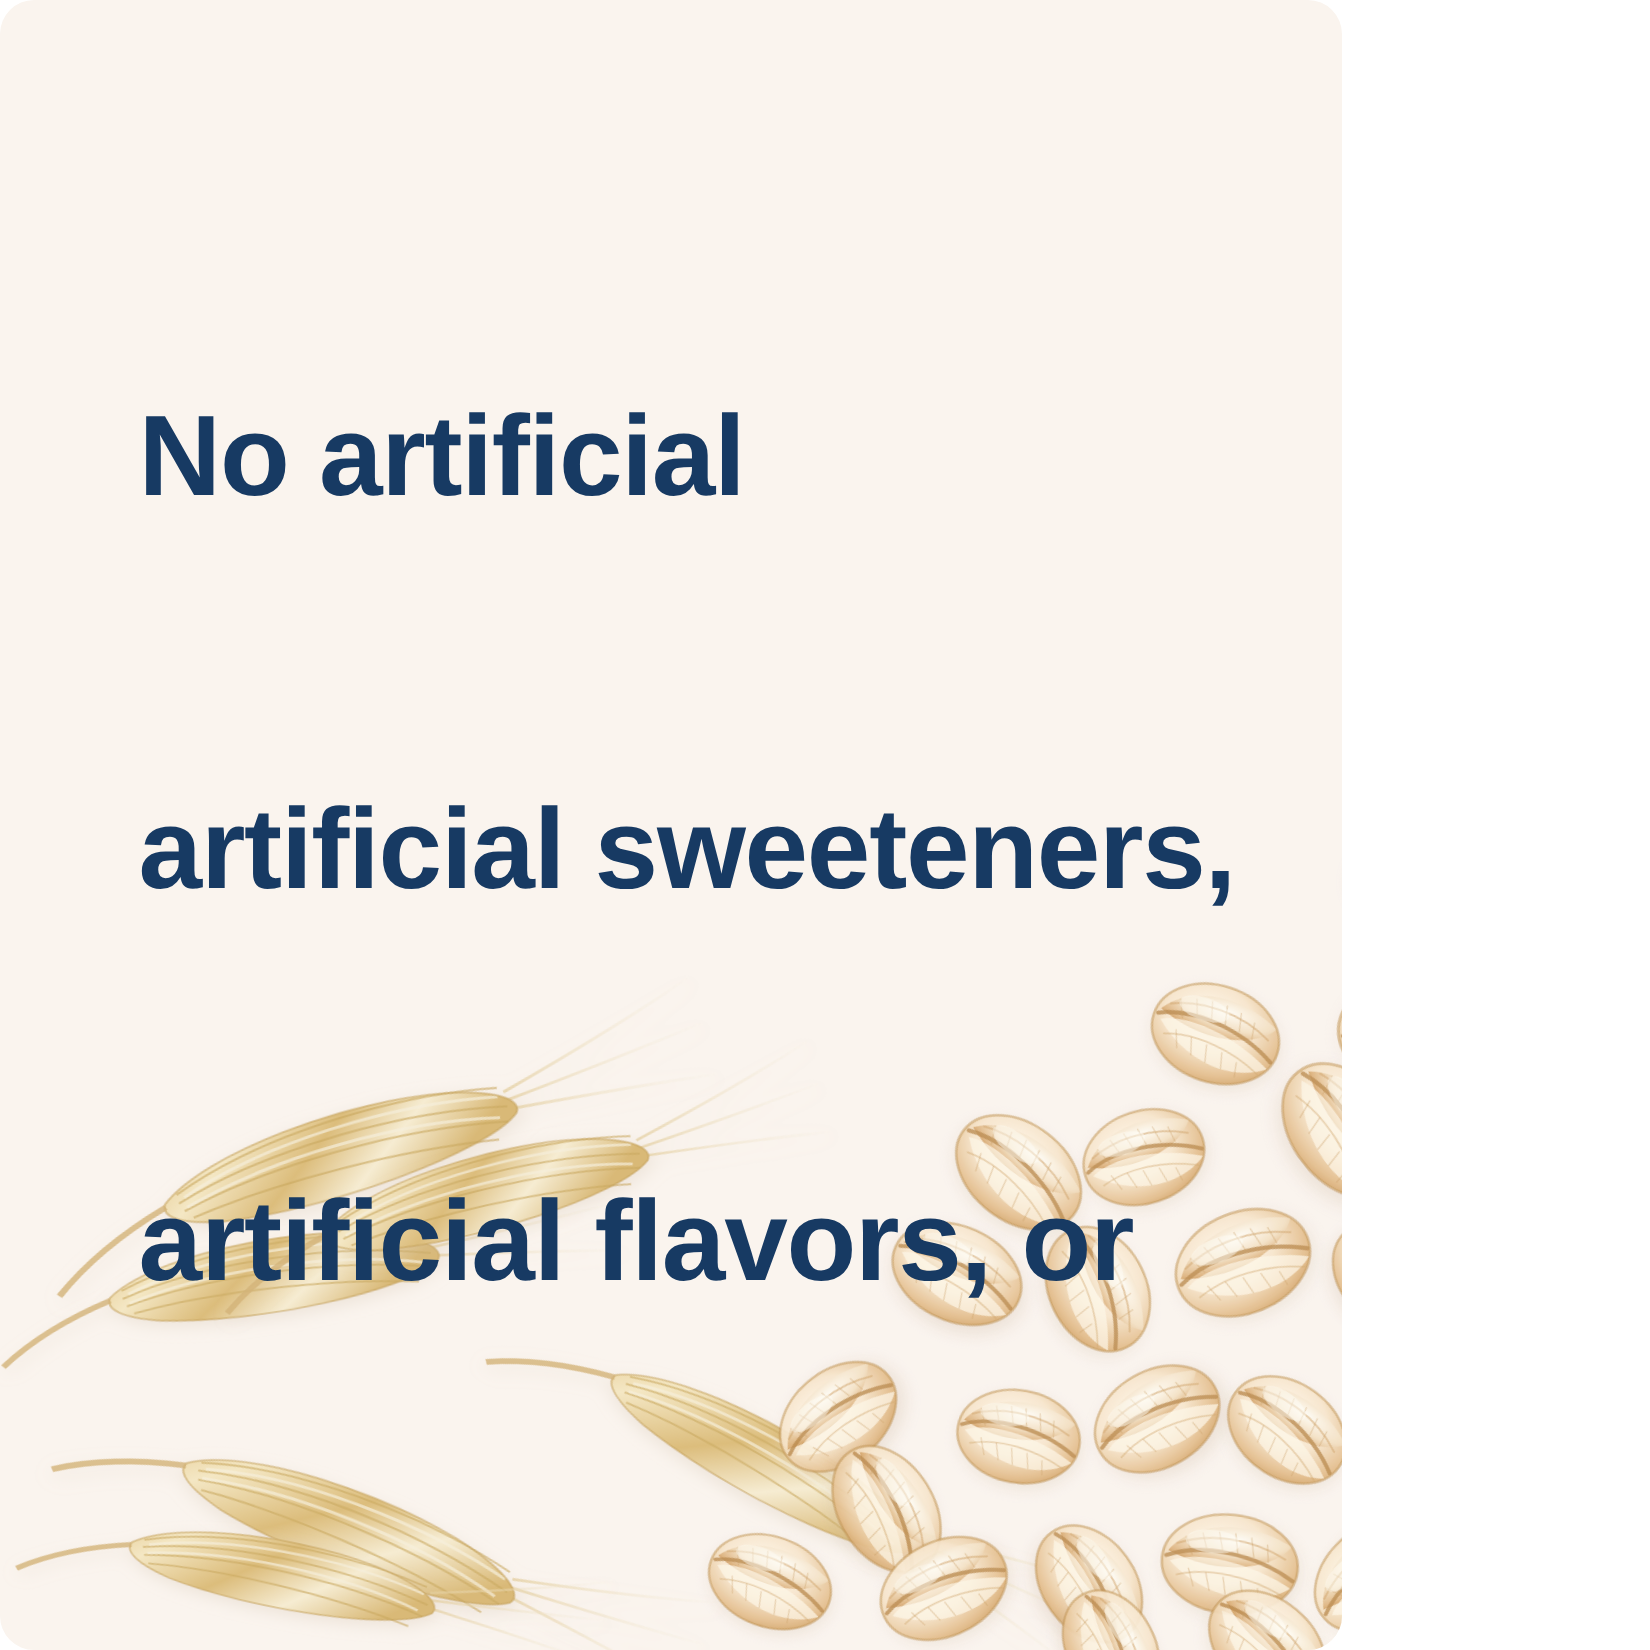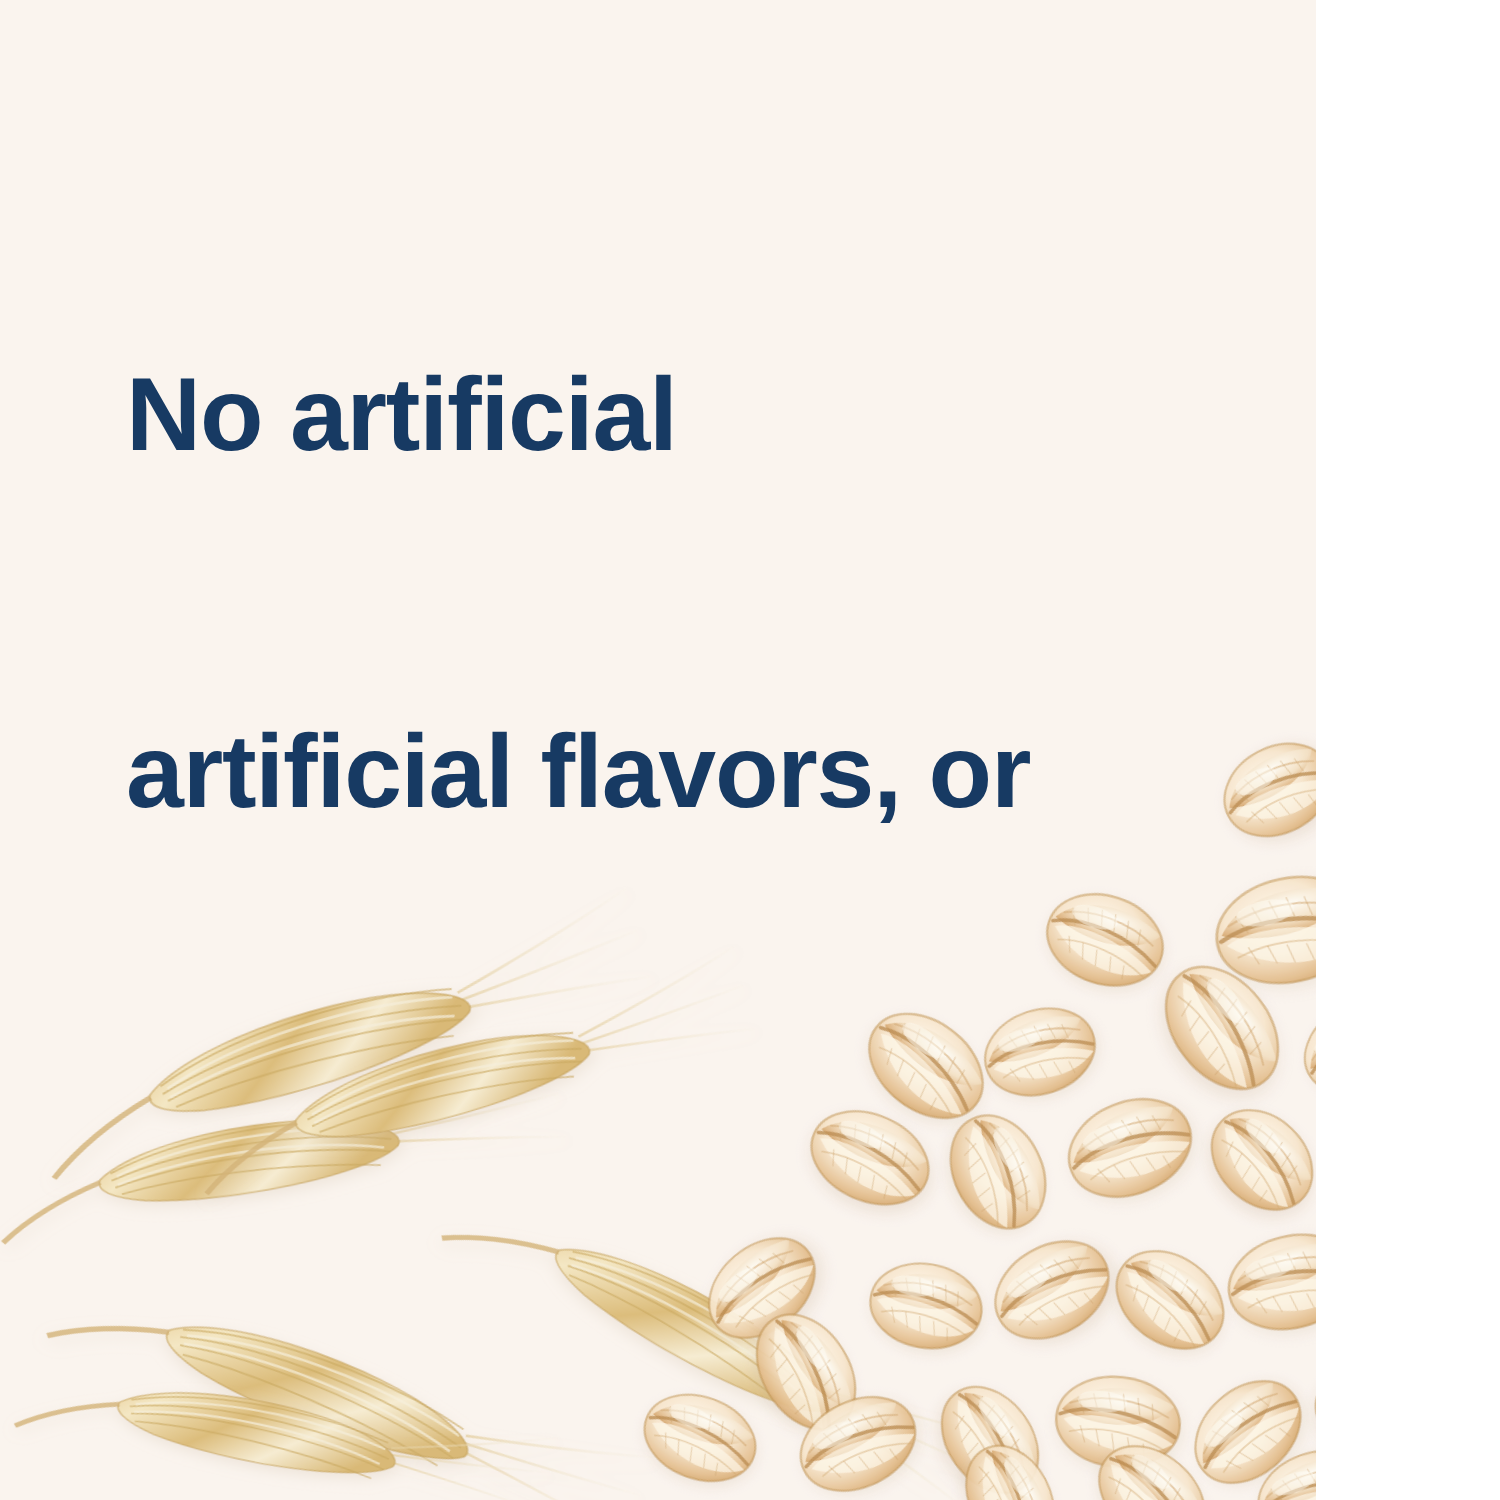--- a/index.html
+++ b/index.html
@@ -8,24 +8,25 @@
   }
   body {
     width: 1500px;
     height: 1500px;
     overflow: hidden;
     font-family: "Liberation Sans", sans-serif;
   }
 
   #canvas {
     position: relative;
-    width: 1316px;
+    width: 1220px;
     height: 1500px;
     background: #faf4ee;
     overflow: hidden;
+    border-radius: 31px;
   }
 
   
   #headline {
     position: absolute;
     left: 126px;
     top: 118px;
     width: 1230px;
     color: #173a63;
     font-family: "Liberation Sans", sans-serif;
@@ -226,17 +227,18 @@
         <use xlink:href="#flakeShape" transform="translate(1152,1496) rotate(40) scale(1.180,1.105)" filter="url(#faintShadow)" opacity="0.930"></use>
         <use xlink:href="#flakeShape" transform="translate(1314,1494) rotate(-20) scale(1.140,1.079)" filter="url(#softShadow)" opacity="0.932"></use>
         <use xlink:href="#flakeShape" transform="translate(1456,1482) rotate(14) scale(1.040,1.026)" filter="url(#faintShadow)" opacity="0.934"></use>
         <use xlink:href="#flakeShape" transform="translate(1010,1498) rotate(62) scale(1.100,1.053)" filter="url(#faintShadow)" opacity="0.930"></use>
         <use xlink:href="#flakeShape" transform="translate(1492,1116) rotate(-36) scale(0.920,0.947)" filter="url(#softShadow)" opacity="0.938"></use>
       </g>
   </svg>
 
   <div id="headline" style="color: rgb(23, 58, 99);">
     <span class="hl-line">No artificial</span>
+    <span class="hl-line">artificial sweeteners,</span>
     <span class="hl-line">artificial flavors, or</span>
     
   </div>
 
 </div>
 
 </body></html>

